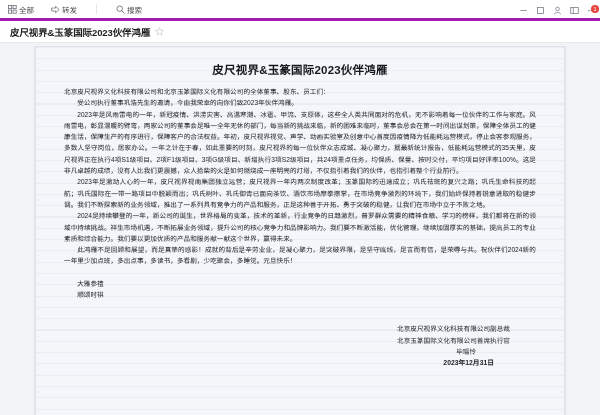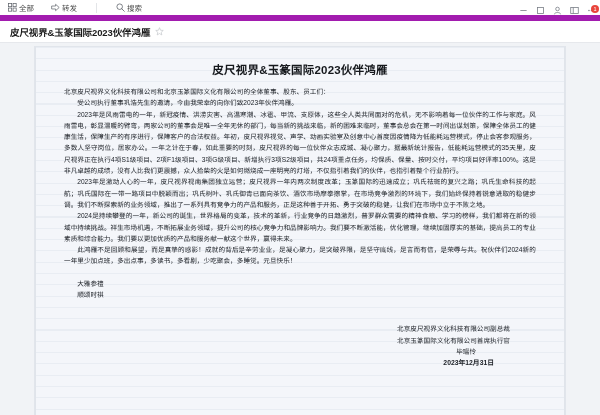--- a/index.html
+++ b/index.html
@@ -20,21 +20,21 @@
     display: flex;
     flex-direction: column;
     background: #ffffff;
   }
 
   
   .toolbar {
     height: 21px;
     min-height: 21px;
     background: #ffffff;
-    border-bottom: 6px solid #a21caf;
+    border-bottom: 3px solid #a21caf;
     display: flex;
     align-items: center;
     padding: 0 6px;
     position: relative;
   }
 
   .tb-group {
     display: flex;
     align-items: center;
     gap: 13px;

